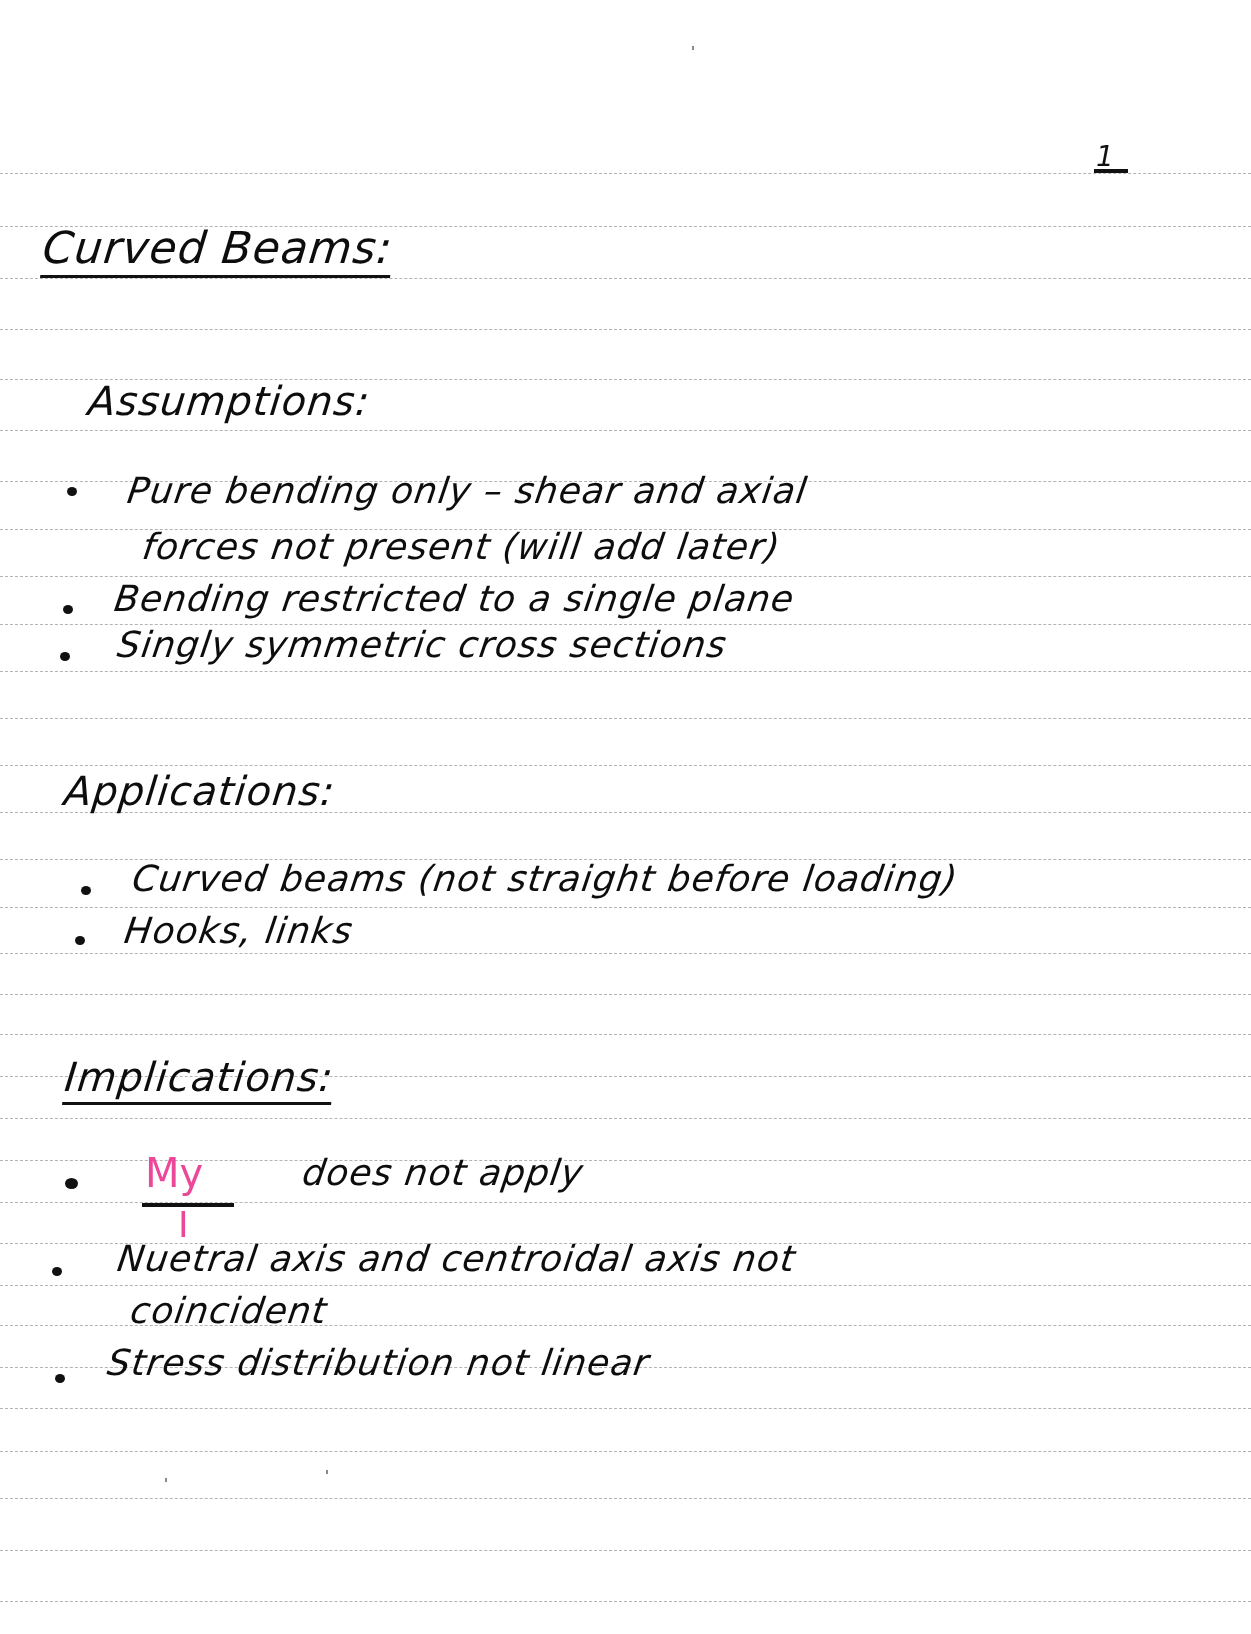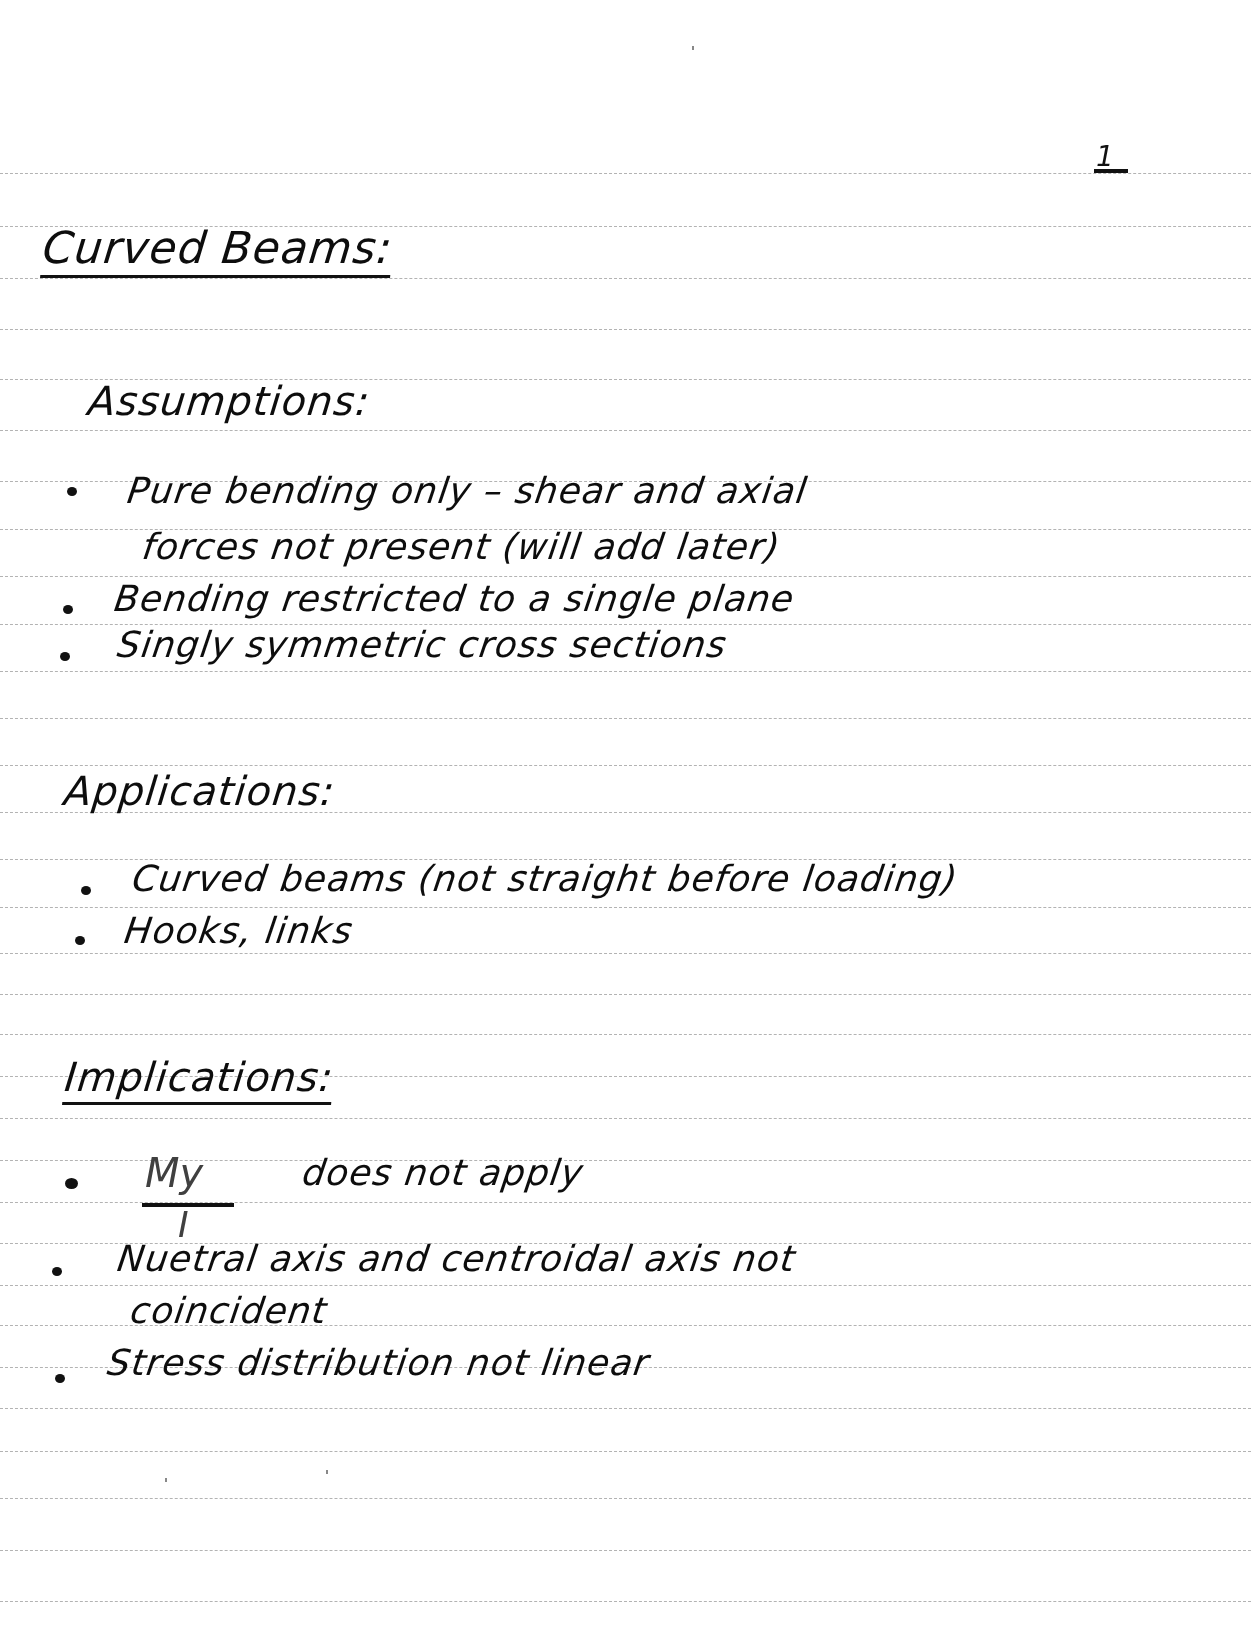--- a/index.html
+++ b/index.html
@@ -71,23 +71,22 @@
     .page-number-bar {
       position: absolute;
       left: 1094px;
       top: 169px;
       width: 34px;
       height: 4px;
       background: #111;
     }
     .frac {
       position: absolute;
-      font-style: italic;
       font-size: 40px;
-      color: #404040;
+      color: #ec4899;
       font-family: "DejaVu Sans", sans-serif;
     }
     .frac-bar {
       position: absolute;
       height: 4px;
       background: #111;
     }
     .stray-mark {
       position: absolute;
       width: 2px;

